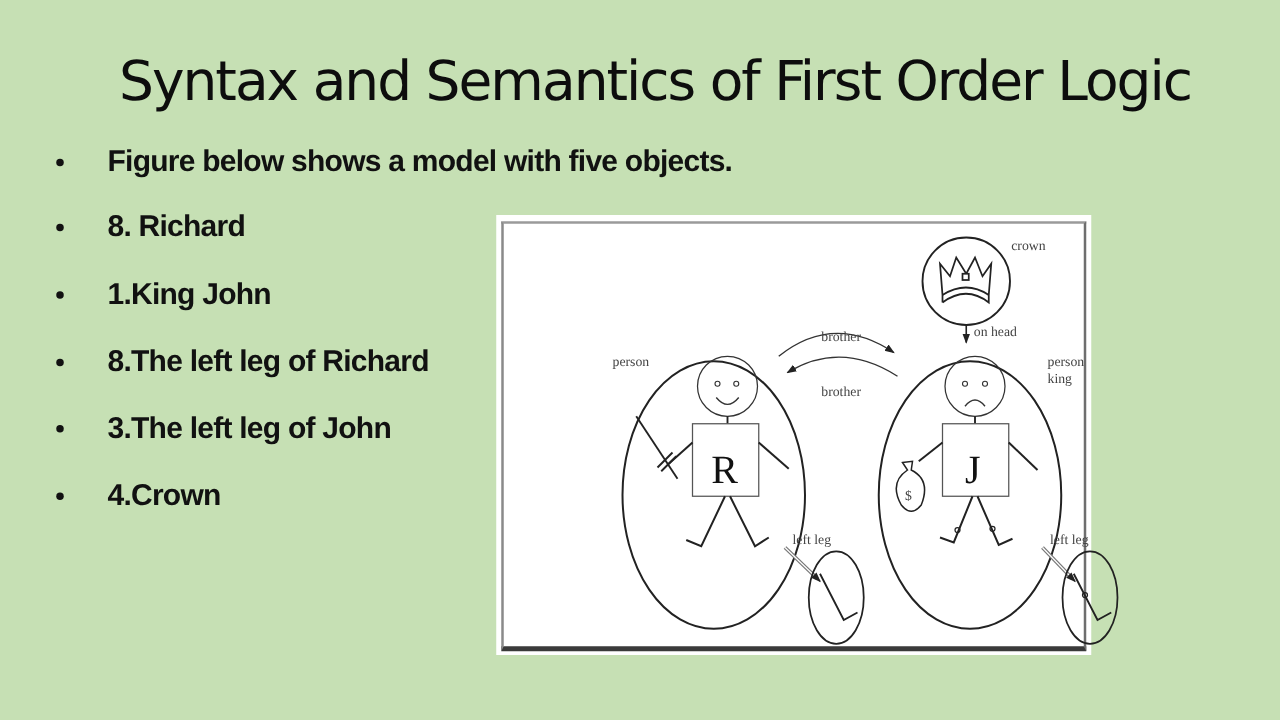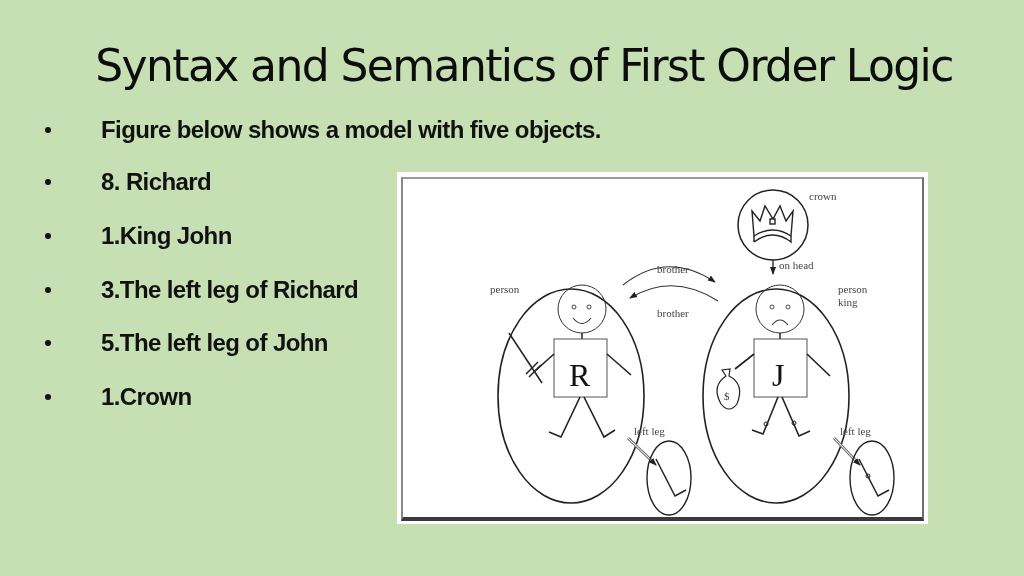--- a/index.html
+++ b/index.html
@@ -26,24 +26,24 @@
     position: absolute; left: 44px; white-space: nowrap;
     font-family: "Liberation Sans", sans-serif;
     font-weight: bold; font-size: 24px; letter-spacing: -0.6px;
     color: #111;
     height: 30px; line-height: 30px;
   }
   .bullet .dot {
     display: inline-block; width: 6px; height: 6px; border-radius: 50%;
     background: #111; position: absolute; left: 1px; top: 12px;
   }
-  .bullet .txt { position: absolute; left: 42px; top: 0; margin-left: 15px; }
+  .bullet .txt { position: absolute; left: 42px; top: 0; }
 
   .figure-frame {
-    position: absolute; left: 397px; top: 172px; width: 531px; height: 352px;
+    position: absolute; left: 397px; top: 172px; width: 476px; height: 352px;
     background: #ffffff;
     box-sizing: border-box;
   }
   .figure-frame .inner {
     position: absolute; left: 4px; top: 5px; right: 4px; bottom: 3px;
     border-left: 2px solid #8a8a8a; border-top: 2px solid #9a9a9a;
     border-right: 2px solid #6e6e6e; border-bottom: 4px solid #3a3a3a;
     box-sizing: border-box;
   }
   .figure-frame svg { position: absolute; left: 0; top: 0; }
@@ -63,29 +63,29 @@
   <li class="bullet" style="top:167px">
     <span class="dot"></span>
     <span class="txt">8. Richard</span>
   </li>
   <li class="bullet" style="top:221px">
     <span class="dot"></span>
     <span class="txt">1.King John</span>
   </li>
   <li class="bullet" style="top:275px">
     <span class="dot"></span>
-    <span class="txt">3.The left leg of Richard</span>
+    <span class="txt">8.The left leg of Richard</span>
   </li>
   <li class="bullet" style="top:328px">
     <span class="dot"></span>
-    <span class="txt">5.The left leg of John</span>
+    <span class="txt">3.The left leg of John</span>
   </li>
   <li class="bullet" style="top:382px">
     <span class="dot"></span>
-    <span class="txt">1.Crown</span>
+    <span class="txt">4.Crown</span>
   </li>
 </ul>
 
 <div class="figure-frame">
   <div class="inner"></div>
 
   <svg width="592" height="352" viewBox="0 0 592 352">
     <defs>
       <marker id="arr" markerWidth="8" markerHeight="8" refX="7" refY="4" orient="auto" markerUnits="userSpaceOnUse">
         <path d="M0,1 L8,4 L0,7 Z" fill="#222"></path>

